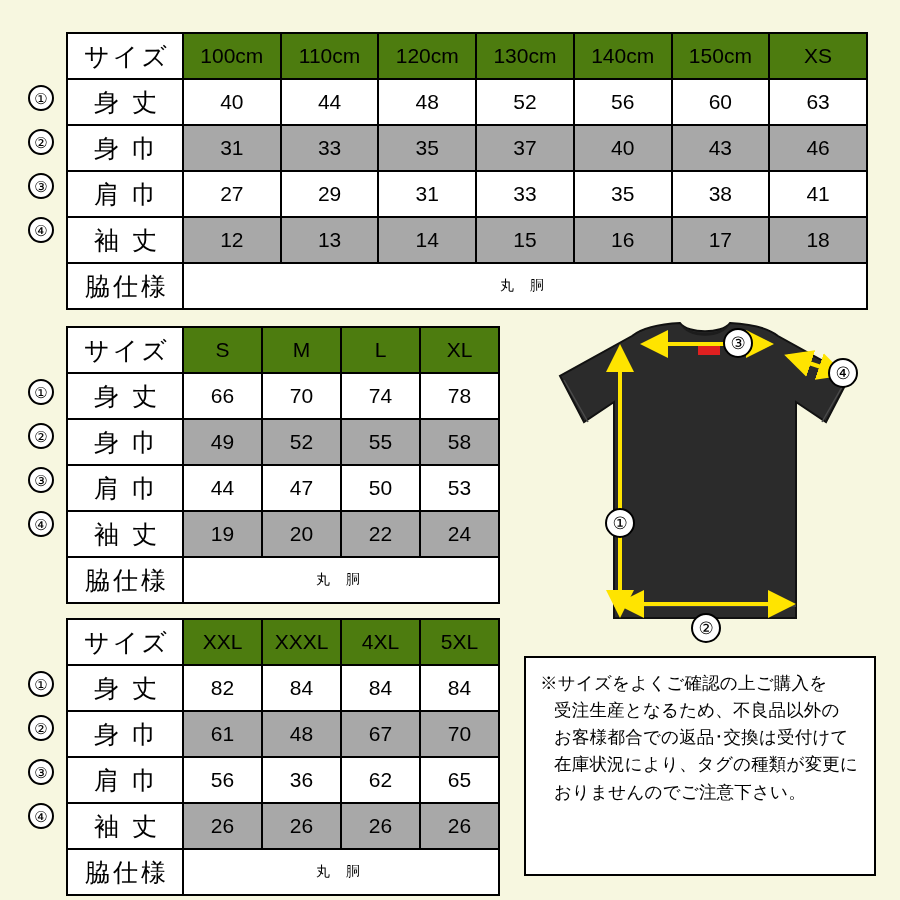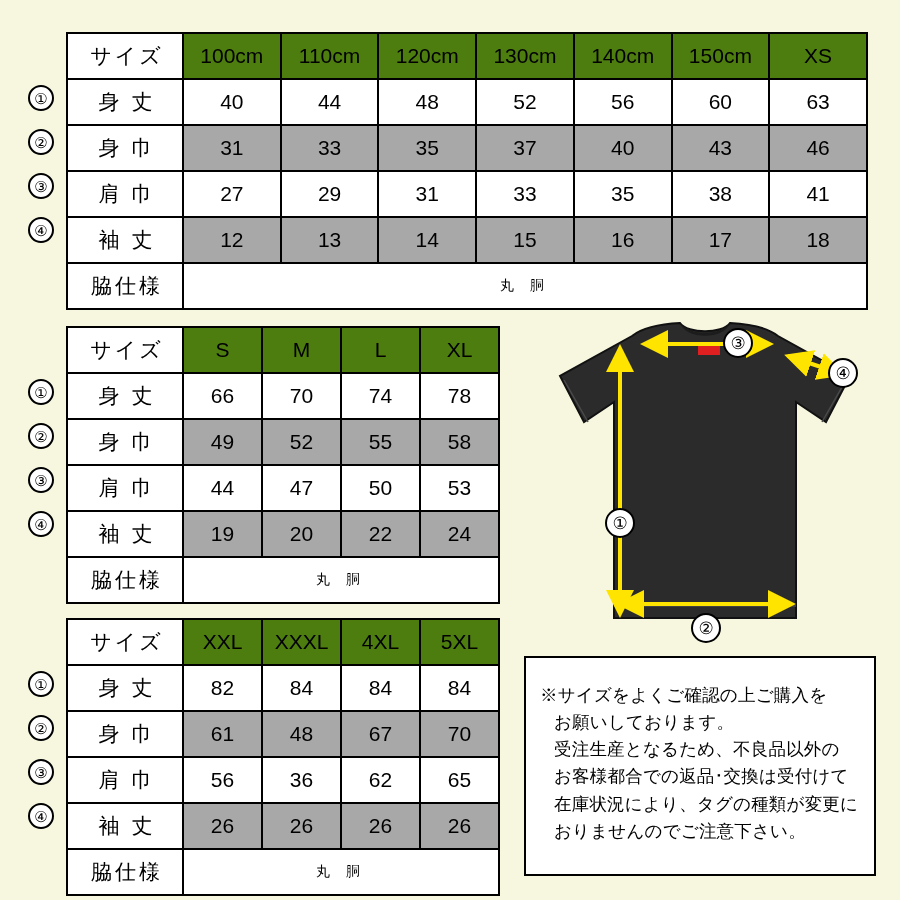--- a/index.html
+++ b/index.html
@@ -36,21 +36,21 @@
     height: 44px;
     padding: 0;
     background: #ffffff;
   }
   table.size-table td.hdr {
     background: #4d7c0f;
     font-size: 21px;
   }
   table.size-table td.rowlabel {
     background: #ffffff;
-    font-size: 21px;
+    font-size: 25px;
     letter-spacing: 3px;
     padding-left: 4px;
   }
   table.size-table td.val-shade {
     background: #a8a8a8;
   }
   table.size-table td.merged {
     letter-spacing: 6px;
     font-size: 14px;
   }
@@ -137,21 +137,21 @@
   
   #note-box {
     position: absolute;
     left: 524px;
     top: 656px;
     width: 352px;
     height: 220px;
     border: 2px solid #000;
     background: #ffffff;
     box-sizing: border-box;
-    padding: 24px 14px 10px 14px;
+    padding: 12px 14px 10px 14px;
   }
   #note-box p {
     margin: 0;
     font-size: 17.5px;
     line-height: 1.55;
     letter-spacing: 0.2px;
   }
   #note-box p.indent {
     text-indent: 14px;
   }
@@ -391,20 +391,19 @@
     </svg>
 
     <div class="badge" style="left:203px; top:10px;">③</div>
     <div class="badge" style="left:308px; top:40px;">④</div>
     <div class="badge" style="left:85px; top:190px;">①</div>
     <div class="badge" style="left:171px; top:295px;">②</div>
   </div>
 
   <div id="note-box">
     <p>※サイズをよくご確認の上ご購入を</p>
-    <p class="indent">お願いしております。</p>
     <p class="indent">受注生産となるため、不良品以外の</p>
     <p class="indent">お客様都合での返品･交換は受付けて</p>
     <p class="indent">在庫状況により、タグの種類が変更に</p>
     <p class="indent">おりませんのでご注意下さい。</p>
   </div>
 
 </div>
 
 </body></html>

